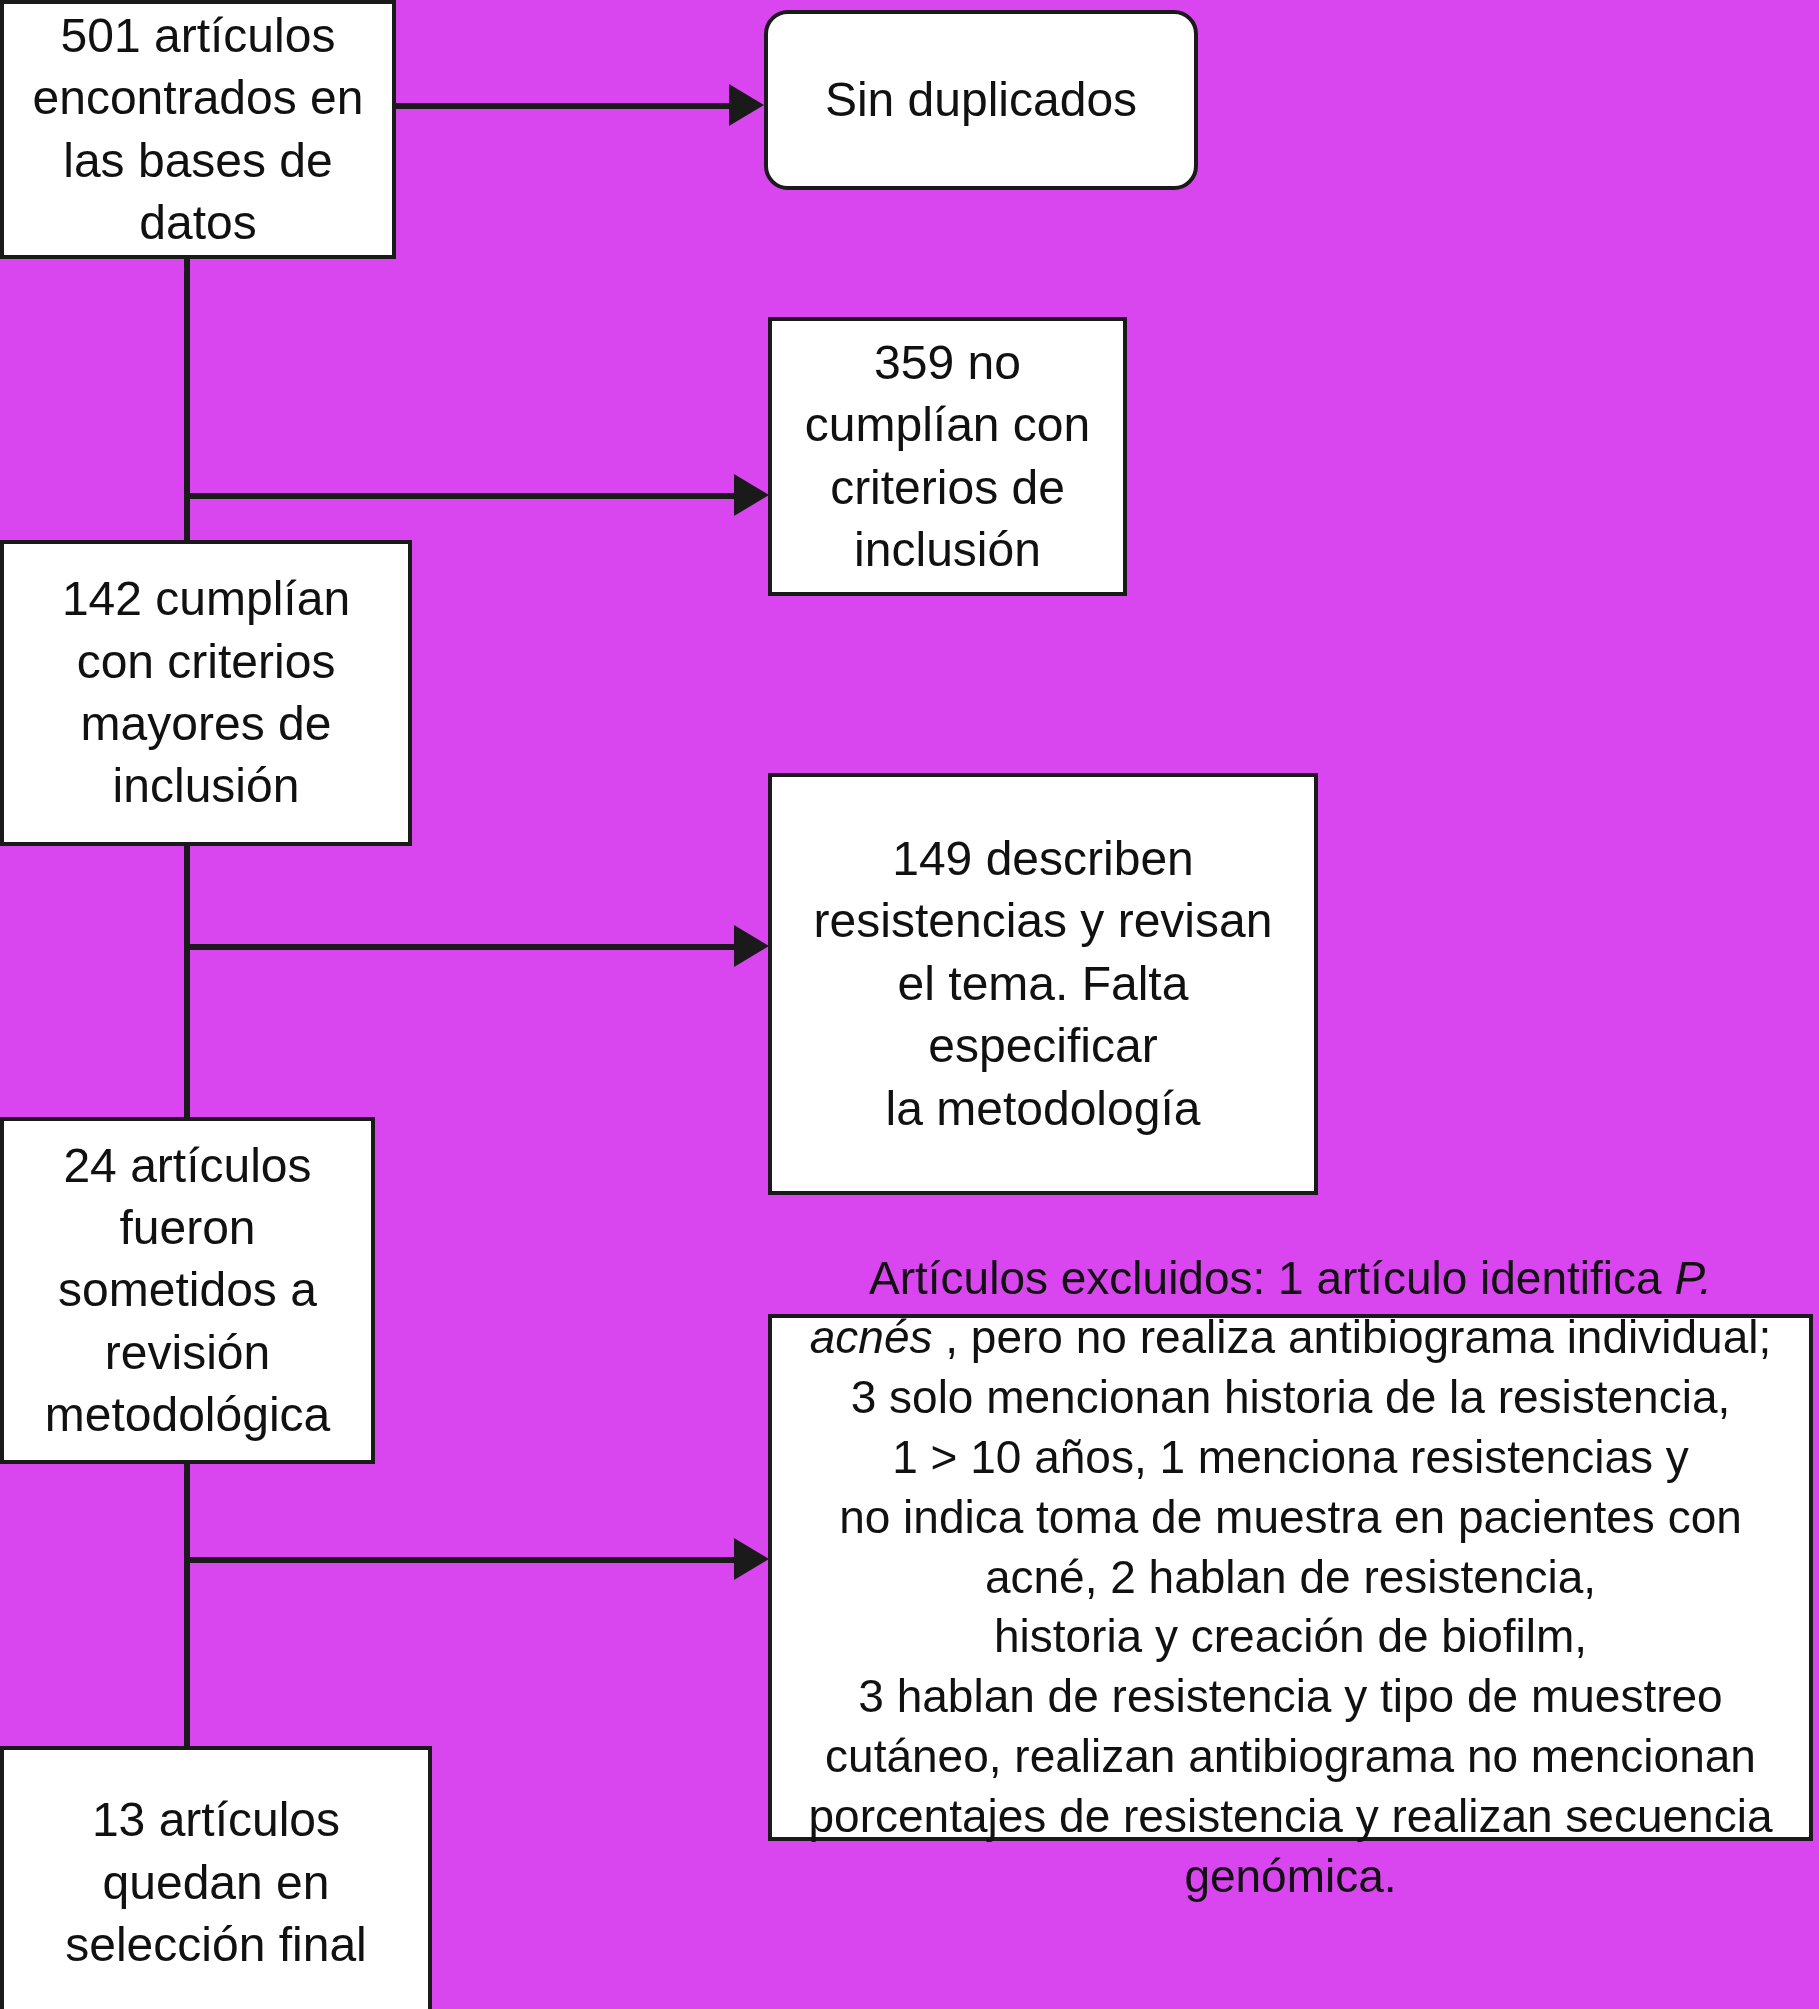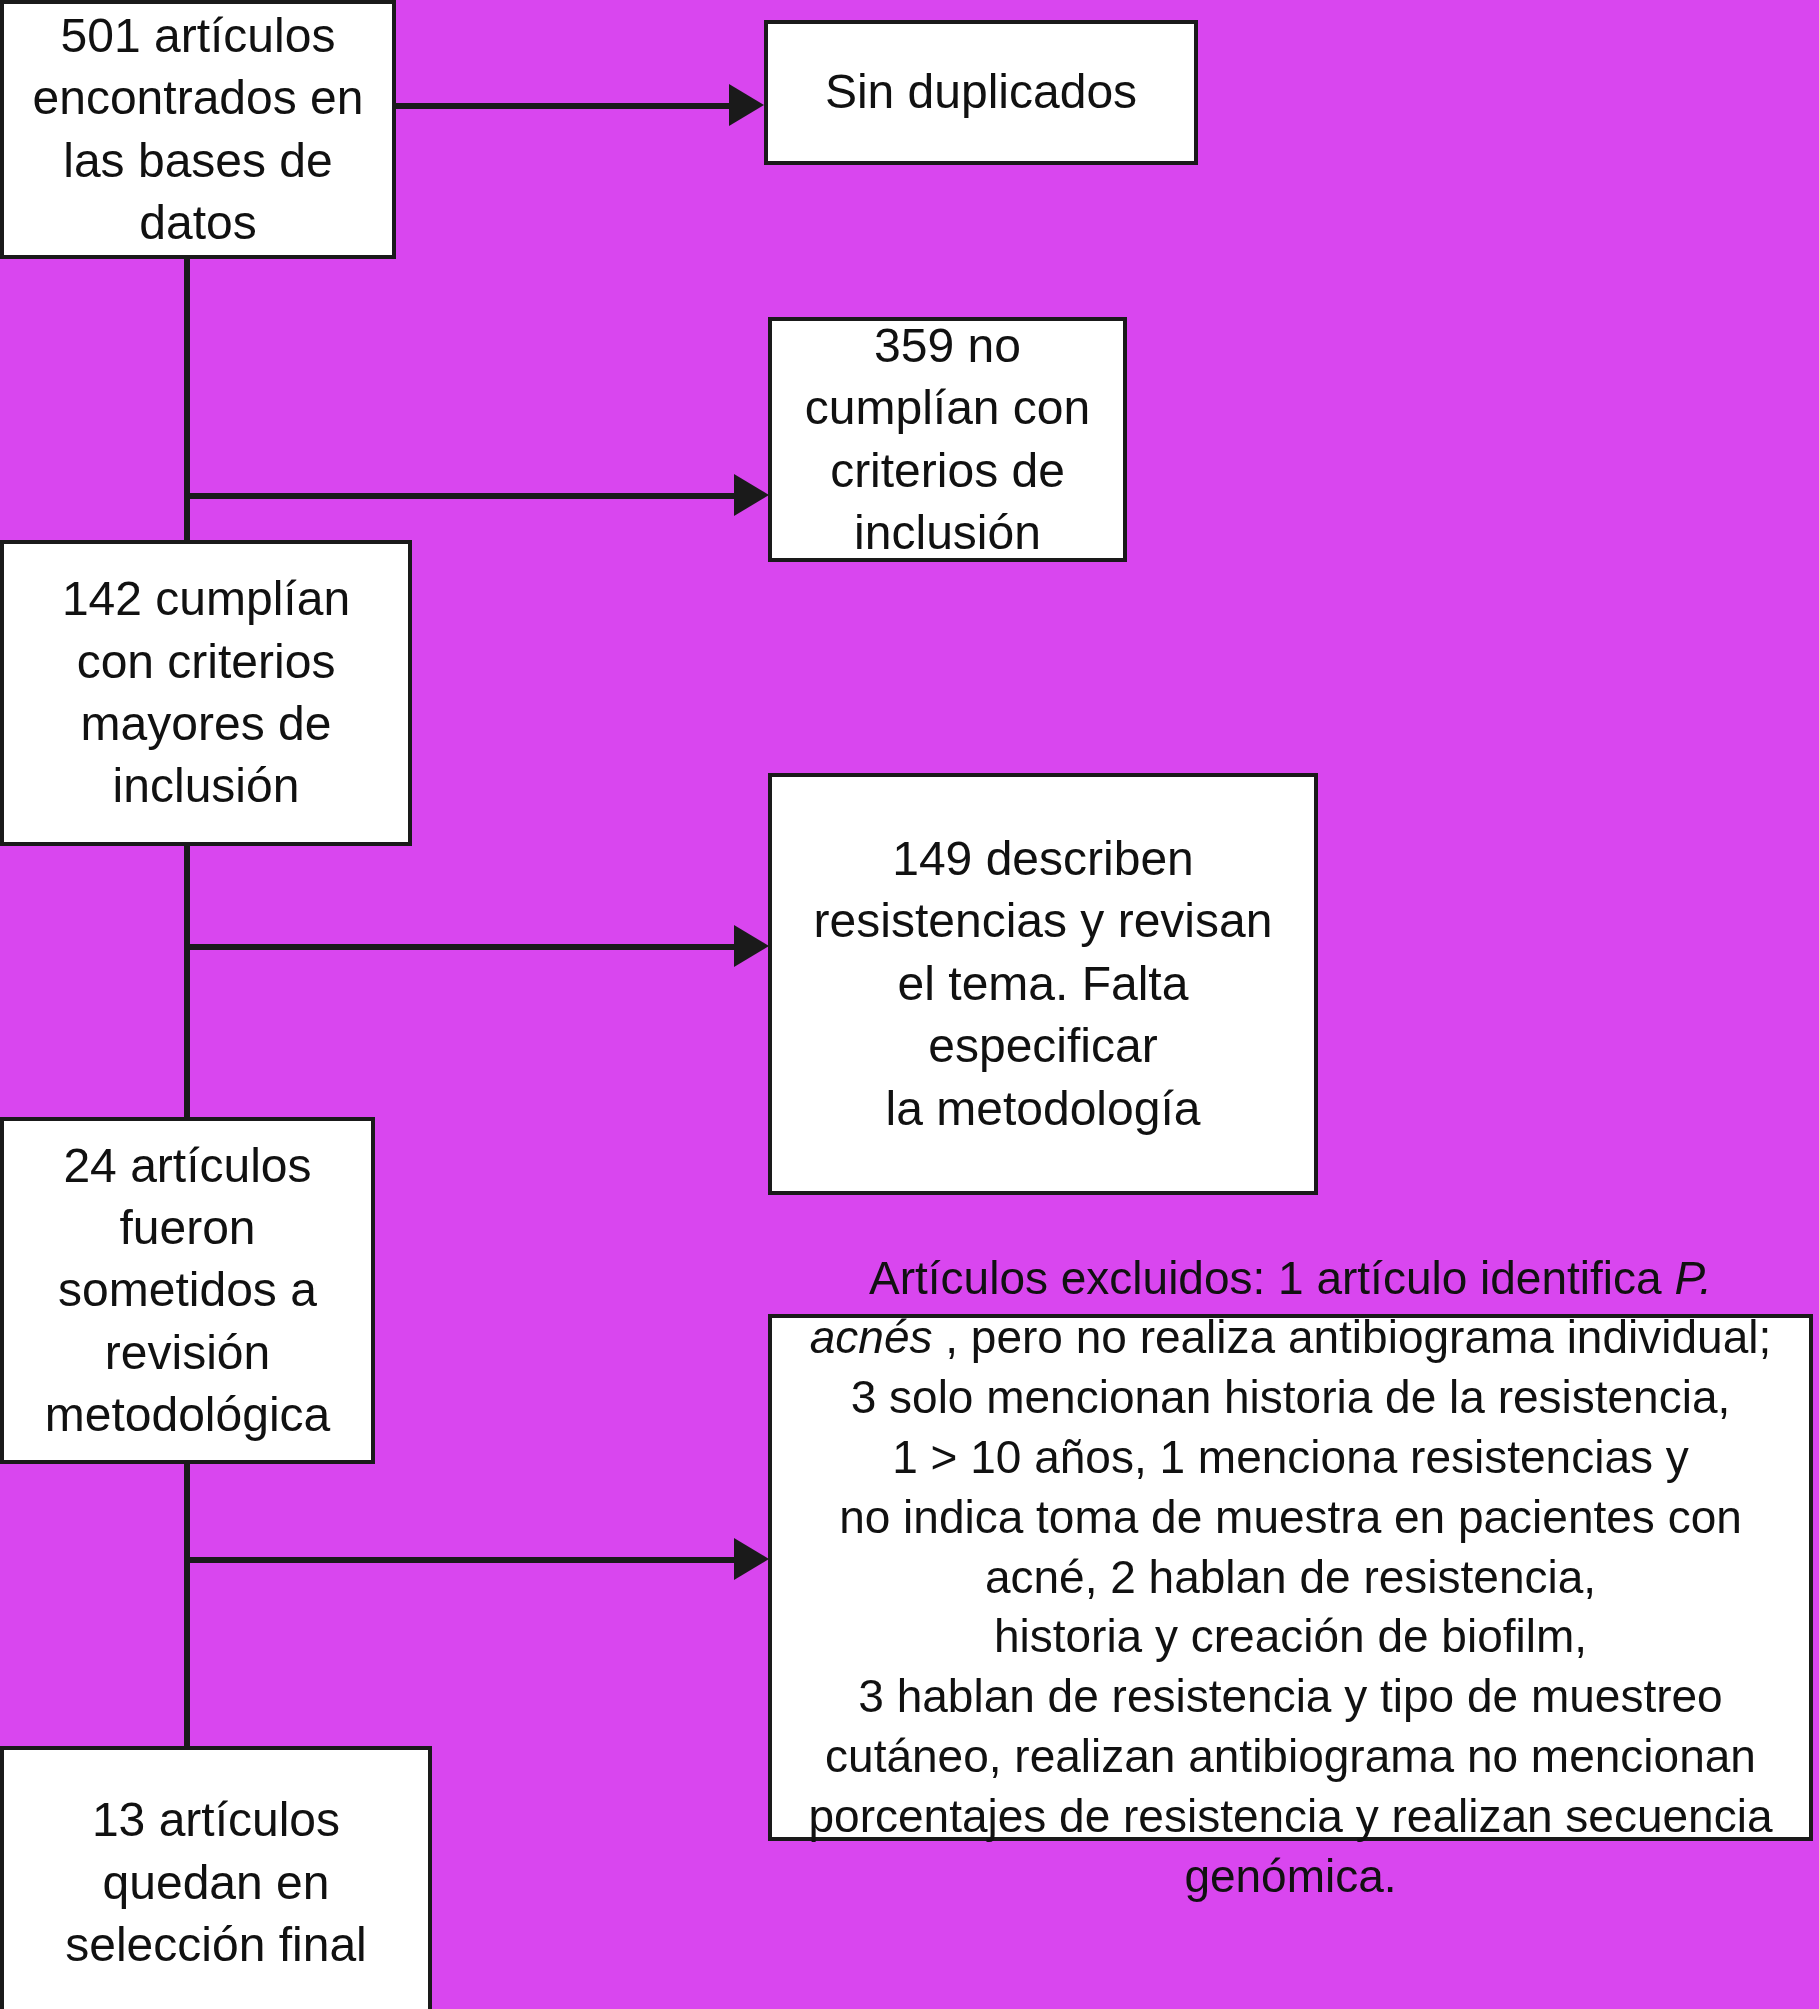--- a/index.html
+++ b/index.html
@@ -41,24 +41,24 @@
   #node-major      { left: 0px;   top: 540px;  width: 412px;  height: 306px; }
   #node-major .txt { font-size: 48px; }
 
   #node-method     { left: 0px;   top: 1117px; width: 375px;  height: 347px; }
   #node-method .txt { font-size: 48px; }
 
   #node-final      { left: 0px;   top: 1746px; width: 432px;  height: 274px; }
   #node-final .txt { font-size: 48px; }
 
   
-  #node-dupes      { left: 764px; top: 20px;    width: 434px;  height: 145px; }
+  #node-dupes      { left: 764px; top: 10px;    width: 434px;  height: 180px; border-radius: 24px; }
   #node-dupes .txt { font-size: 48px; }
 
-  #node-nocriteria      { left: 768px; top: 317px; width: 359px; height: 245px; }
+  #node-nocriteria      { left: 768px; top: 317px; width: 359px; height: 279px; }
   #node-nocriteria .txt { font-size: 48px; }
 
   #node-describe      { left: 768px; top: 773px; width: 550px; height: 422px; }
   #node-describe .txt { font-size: 48px; }
 
   #node-excluded      { left: 768px; top: 1314px; width: 1045px; height: 527px; }
   #node-excluded .txt { font-size: 46px; line-height: 1.30; }
   #node-excluded i { font-style: italic; }
 
   

